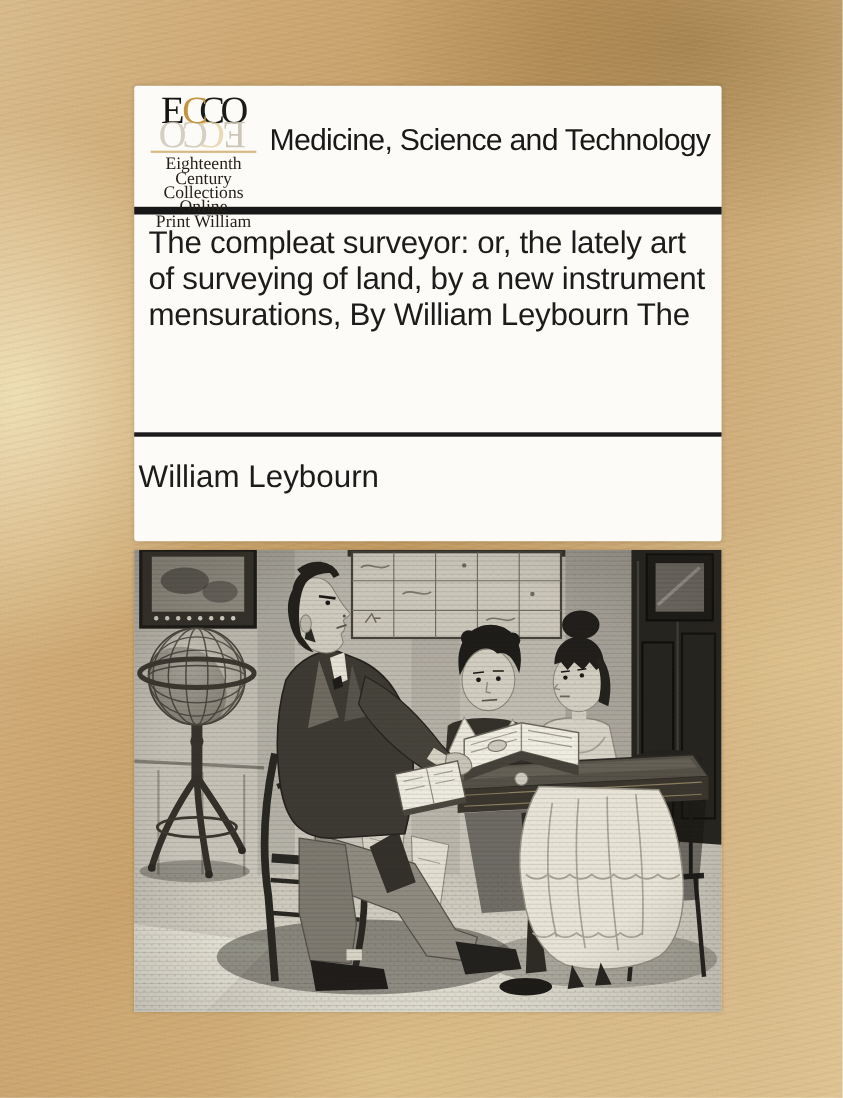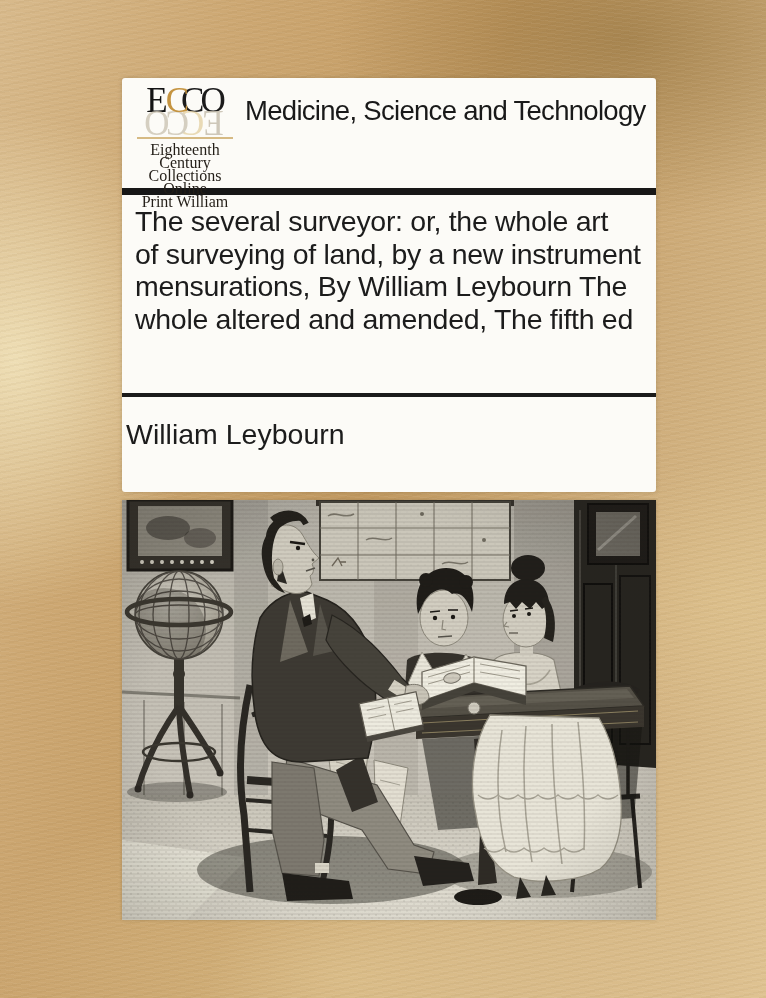--- a/index.html
+++ b/index.html
@@ -33,21 +33,21 @@
   .logo-main .l2{color:#1b1b1b;margin-right:-2px;}
   .logo-main .l3{color:#1b1b1b;}
   .logo-mirror{transform:rotate(180deg);margin-top:-7px;line-height:26px;opacity:.85;}
   .logo-mirror .l0{color:#c6bfaf;}
   .logo-mirror .l1{color:#e6d5ab;margin-right:-6px;}
   .logo-mirror .l2{color:#cfc8b8;margin-right:-2px;}
   .logo-mirror .l3{color:#cfc8b8;}
   .logo-rule{height:2px;background:#d6ba84;margin:2px 2px 4px 2px;}
   .logo-tagline{font-family:"Liberation Serif",serif;font-size:16px;line-height:13px;color:#241f18;}
   .category{
-    font-size:27.5px;letter-spacing:-.7px;color:#191919;margin-left:10px;margin-top:10px;
+    font-size:27.5px;letter-spacing:-.7px;color:#191919;margin-left:10px;margin-top:26px;
     white-space:nowrap;
   }
   .rule-thick{height:7px;background:#171717;}
   .rule-thin{height:4px;background:#1b1b1b;}
   .title-block{
     box-sizing:border-box;height:198px;padding:10px 0 0 13px;width:521px;
     font-size:28.5px;line-height:32.5px;letter-spacing:-.3px;color:#1c1c1c;
   }
   .author-block{
     box-sizing:border-box;height:95px;padding:21px 13px 0 4px;
@@ -75,24 +75,23 @@
         <div>Collections Online</div>
         <div>Print William</div>
       </div>
     </div>
     <div class="category">Medicine, Science and Technology</div>
   </div>
 
   <div class="rule-thick"></div>
 
   <div class="title-block">
-    <div>The several surveyor: or, the whole art</div>
+    <div>The compleat surveyor: or, the lately art</div>
     <div>of surveying of land, by a new instrument</div>
     <div>mensurations, By William Leybourn The</div>
-    <div>whole altered and amended, The fifth ed</div>
   </div>
 
   <div class="rule-thin"></div>
 
   <div class="author-block">William Leybourn</div>
 </div>
 
 <div class="illustration-wrap">
 <svg width="534" height="420" viewBox="0 0 534 420" xmlns="http://www.w3.org/2000/svg">
   <defs>

